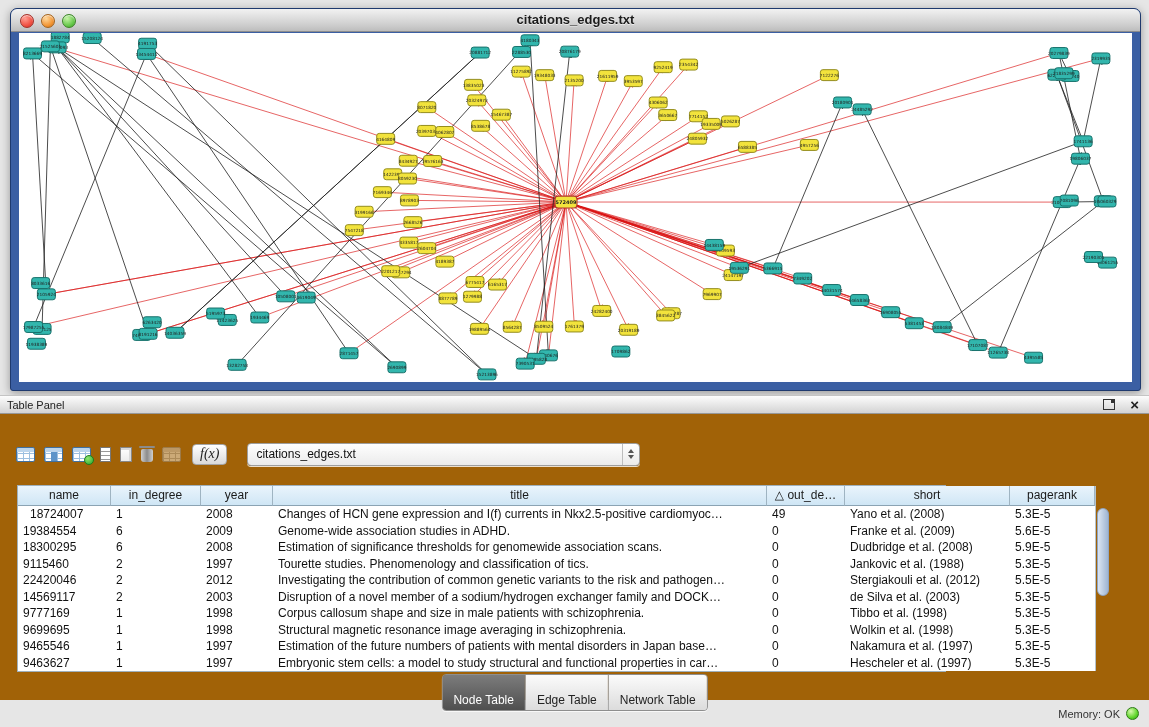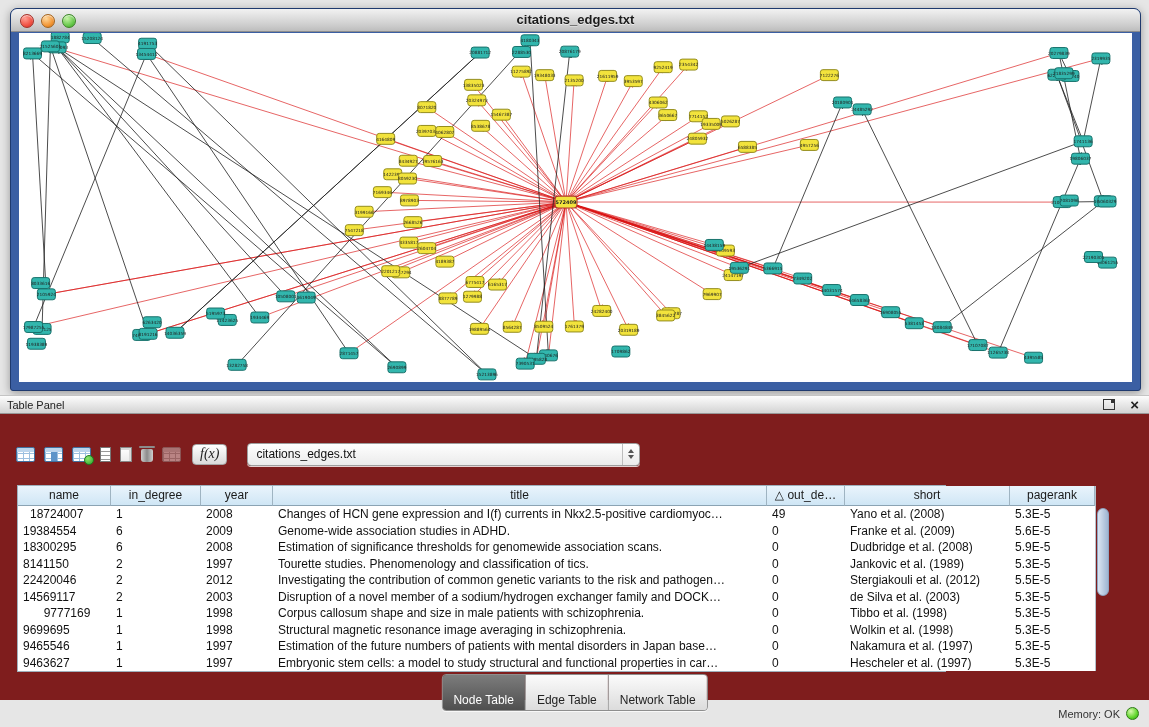--- a/index.html
+++ b/index.html
@@ -18,21 +18,21 @@
   .canvas svg{width:100%;height:100%;display:block}
   #net text{font-family:"DejaVu Sans",sans-serif}
 
   
   .tpanel{position:absolute;left:0;top:395px;width:1149px;height:305px}
   .ptitle{display:flex;justify-content:space-between;align-items:center;height:19px;padding:0 10px 0 7px;background:linear-gradient(#fdfdfd,#d3d3d3);border-top:1px solid #c4c4c4;border-bottom:1px solid #979797;font-size:11px;color:#222;box-sizing:border-box}
   .pbtns{display:flex;align-items:center}
   .floatic{display:inline-block;width:10px;height:9px;border:1px solid #333;position:relative;margin-right:15px;cursor:pointer}
   .floatic::after{content:"";position:absolute;right:-1px;top:-1px;width:4px;height:4px;background:#333}
   .closeic{font-size:15px;font-weight:bold;color:#222;cursor:pointer;line-height:1}
-  .pbody{position:absolute;left:0;top:19px;right:0;bottom:0;background:#7f1d1d}
+  .pbody{position:absolute;left:0;top:19px;right:0;bottom:0;background:#a16207}
 
   
   .toolbar{position:absolute;left:16px;top:27px;height:26px;display:flex;align-items:center}
   #ticons{display:inline-flex;align-items:center}
   .ticon{display:inline-block;vertical-align:middle;margin-right:9px;cursor:pointer;box-sizing:border-box}
   .table-options-icon,.show-columns-icon,.add-column-icon,.import-table-icon{width:19px;height:15px;border:1px solid #41709f;border-radius:2px;background-color:#fff;background-image:linear-gradient(#bcd5ec,#bcd5ec),linear-gradient(to right,#9cbfdf 1px,transparent 1px),linear-gradient(to bottom,#9cbfdf 1px,transparent 1px);background-size:100% 4px,6px 100%,100% 5px;background-repeat:no-repeat,repeat,repeat}
   .show-columns-icon{background-image:linear-gradient(#bcd5ec,#bcd5ec),linear-gradient(#5d94c9,#5d94c9),linear-gradient(to right,#9cbfdf 1px,transparent 1px),linear-gradient(to bottom,#9cbfdf 1px,transparent 1px);background-size:100% 4px,6px 100%,6px 100%,100% 5px;background-position:0 0,6px 0,0 0,0 0;background-repeat:no-repeat,no-repeat,repeat,repeat}
   .add-column-icon{position:relative}
   .add-column-icon::after{content:"";position:absolute;right:-4px;bottom:-4px;width:8px;height:8px;border-radius:50%;background:radial-gradient(circle at 35% 30%,#8fe76f,#2aa42a);border:1px solid #1d7d1d}
   .row-height-icon{width:11px;height:15px;border:1px solid #777;background:repeating-linear-gradient(to bottom,#fff 0 3px,#9a9a9a 3px 4px)}
@@ -726,26 +726,26 @@
               <div class="trow">
                 <div class="tcell" style="width: 93px;">18300295</div>
                 <div class="tcell" style="width: 90px;">6</div>
                 <div class="tcell" style="width: 72px;">2008</div>
                 <div class="tcell" style="width: 494px;">Estimation of significance thresholds for genomewide association scans.</div>
                 <div class="tcell" style="width: 78px;">0</div>
                 <div class="tcell" style="width: 165px;">Dudbridge et al. (2008)</div>
                 <div class="tcell" style="width: 85px;">5.9E-5</div>
               </div>
               <div class="trow">
-                <div class="tcell" style="width: 93px;">8141150</div>
+                <div class="tcell" style="width: 93px;">9115460</div>
                 <div class="tcell" style="width: 90px;">2</div>
                 <div class="tcell" style="width: 72px;">1997</div>
                 <div class="tcell" style="width: 494px;">Tourette studies. Phenomenology and classification of tics.</div>
                 <div class="tcell" style="width: 78px;">0</div>
-                <div class="tcell" style="width: 165px;">Jankovic et al. (1989)</div>
+                <div class="tcell" style="width: 165px;">Jankovic et al. (1988)</div>
                 <div class="tcell" style="width: 85px;">5.3E-5</div>
               </div>
               <div class="trow">
                 <div class="tcell" style="width: 93px;">22420046</div>
                 <div class="tcell" style="width: 90px;">2</div>
                 <div class="tcell" style="width: 72px;">2012</div>
                 <div class="tcell" style="width: 494px;">Investigating the contribution of common genetic variants to the risk and pathogen…</div>
                 <div class="tcell" style="width: 78px;">0</div>
                 <div class="tcell" style="width: 165px;">Stergiakouli et al. (2012)</div>
                 <div class="tcell" style="width: 85px;">5.5E-5</div>
@@ -753,21 +753,21 @@
               <div class="trow">
                 <div class="tcell" style="width: 93px;">14569117</div>
                 <div class="tcell" style="width: 90px;">2</div>
                 <div class="tcell" style="width: 72px;">2003</div>
                 <div class="tcell" style="width: 494px;">Disruption of a novel member of a sodium/hydrogen exchanger family and DOCK…</div>
                 <div class="tcell" style="width: 78px;">0</div>
                 <div class="tcell" style="width: 165px;">de Silva et al. (2003)</div>
                 <div class="tcell" style="width: 85px;">5.3E-5</div>
               </div>
               <div class="trow">
-                <div class="tcell" style="width: 93px; text-align: center;">9777169</div>
+                <div class="tcell" style="width: 93px;">9777169</div>
                 <div class="tcell" style="width: 90px;">1</div>
                 <div class="tcell" style="width: 72px;">1998</div>
                 <div class="tcell" style="width: 494px;">Corpus callosum shape and size in male patients with schizophrenia.</div>
                 <div class="tcell" style="width: 78px;">0</div>
                 <div class="tcell" style="width: 165px;">Tibbo et al. (1998)</div>
                 <div class="tcell" style="width: 85px;">5.3E-5</div>
               </div>
               <div class="trow">
                 <div class="tcell" style="width: 93px;">9699695</div>
                 <div class="tcell" style="width: 90px;">1</div>

